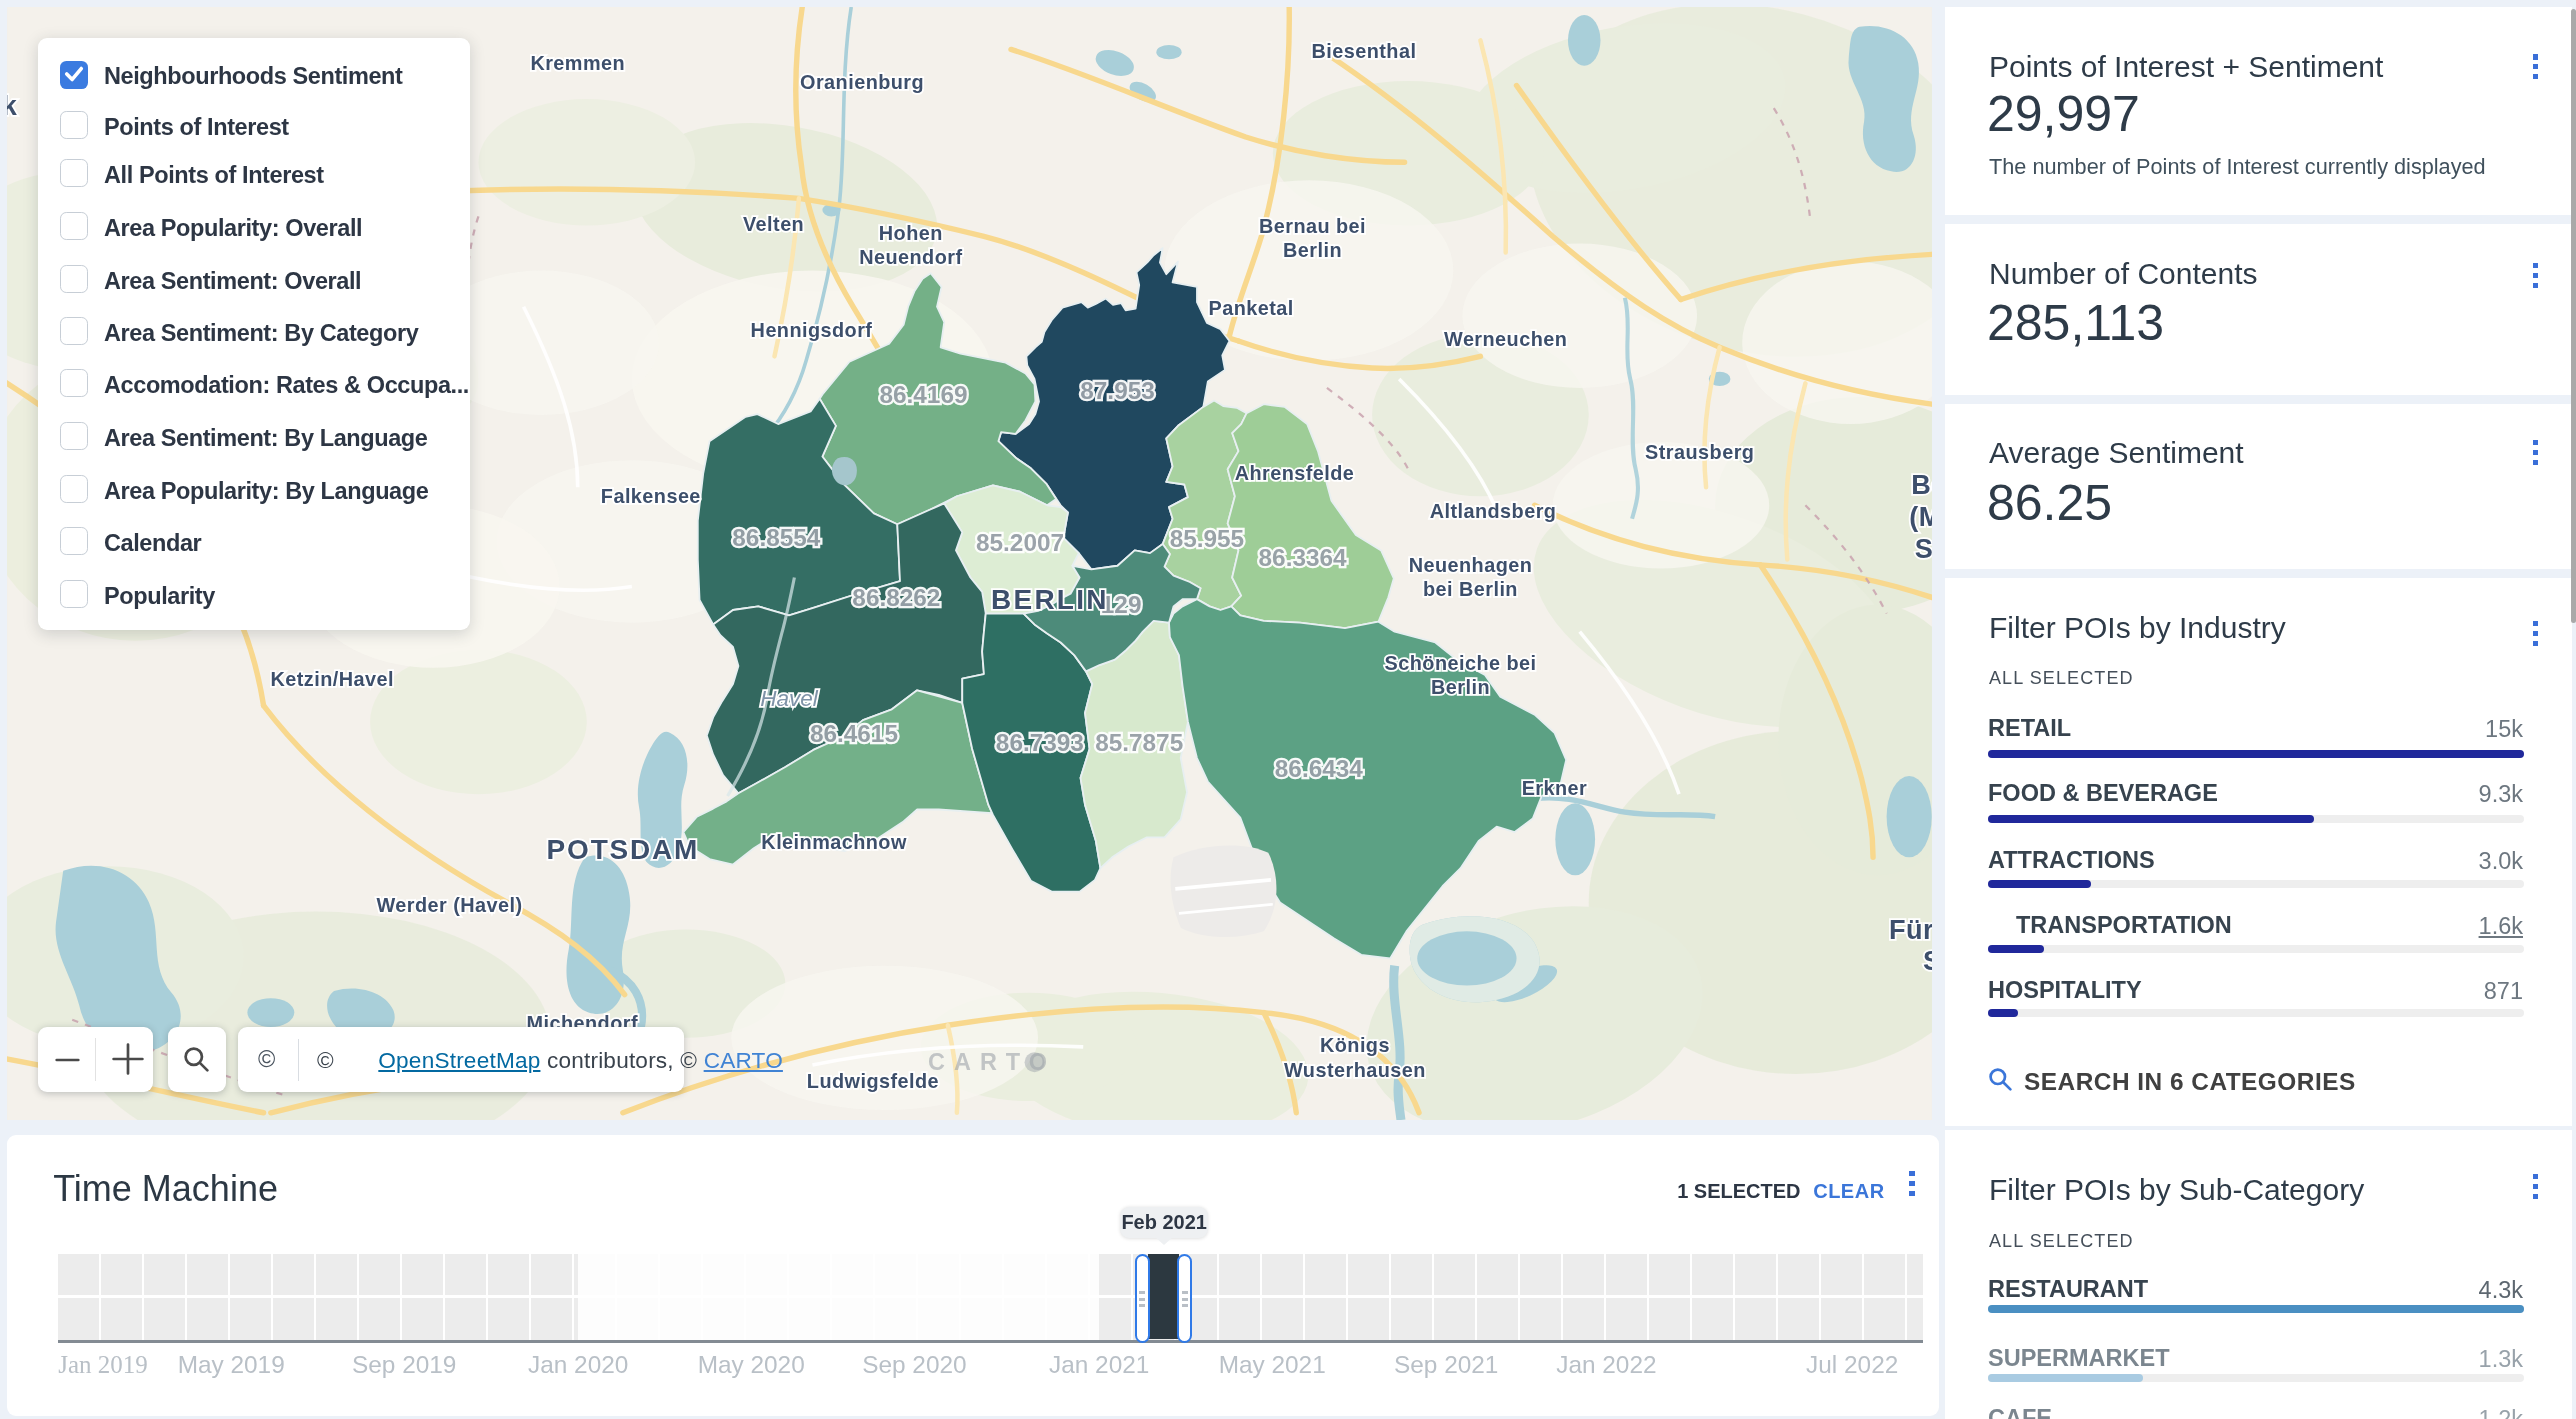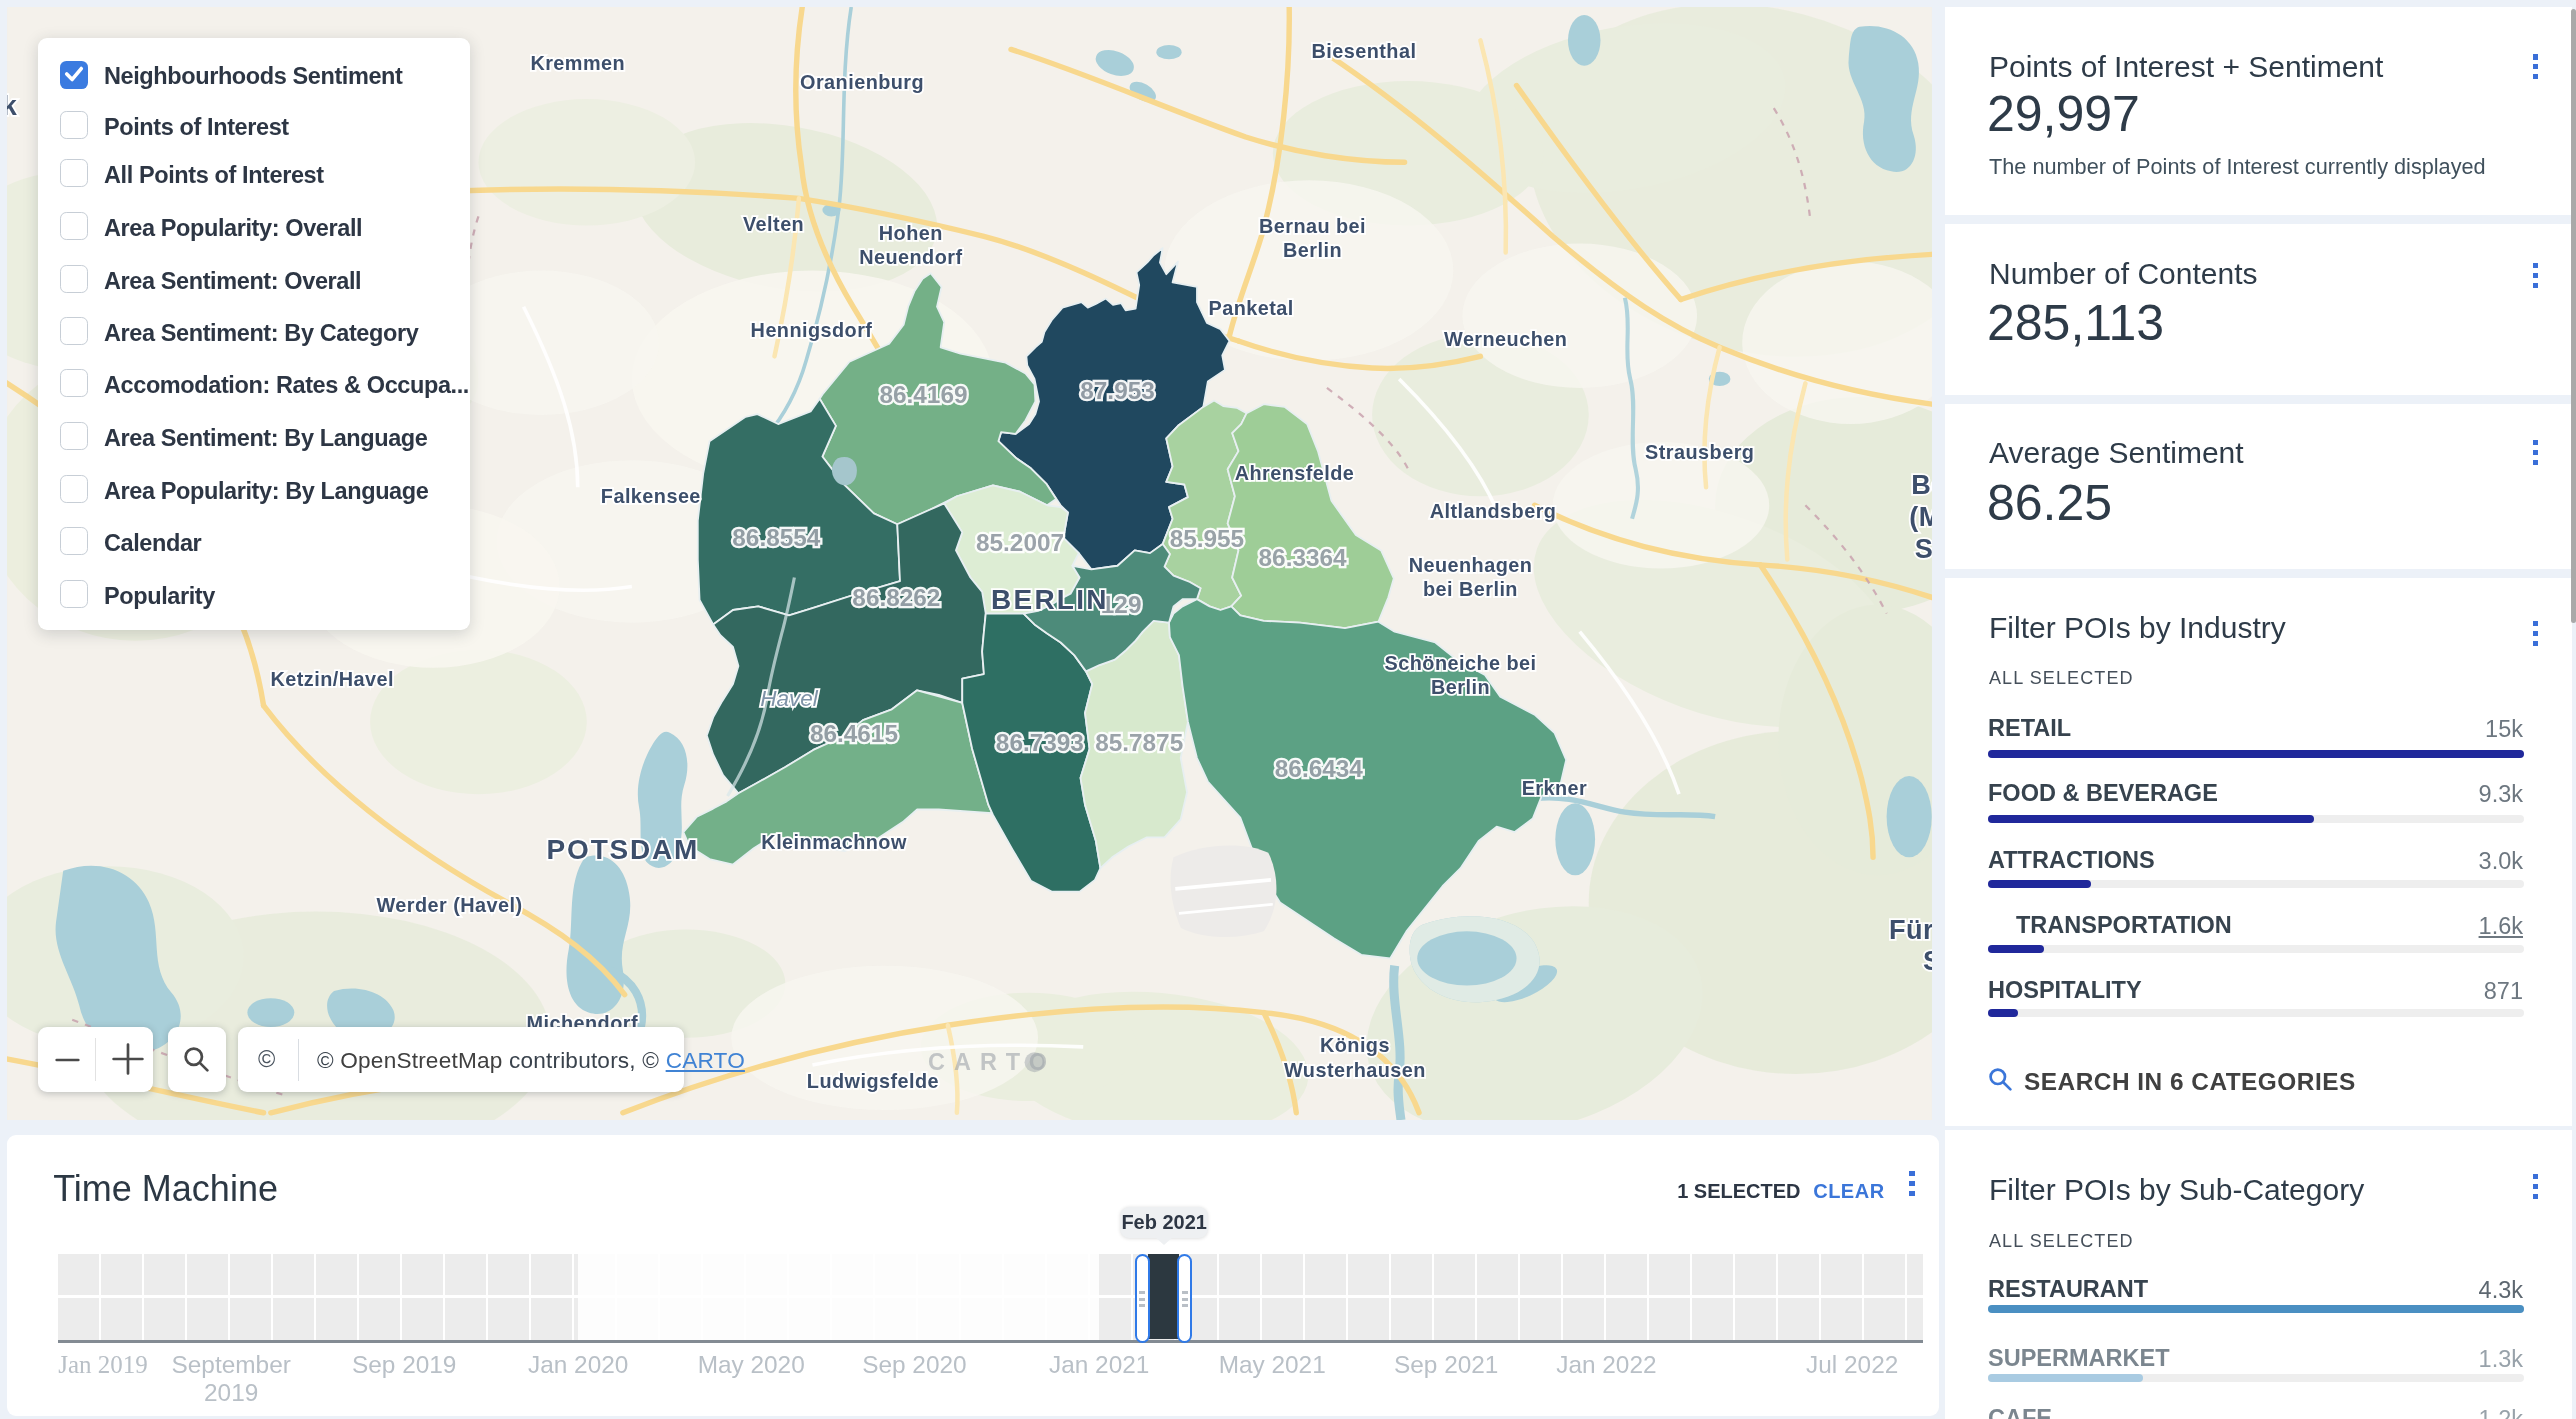--- a/index.html
+++ b/index.html
@@ -245,21 +245,21 @@
 </div>
 <div class="ctl" style="left:168px;top:1027px;width:58px;height:65px;">
   <svg style="position:absolute;left:14.4px;top:18px" width="29" height="29" viewBox="0 0 32 32">
       <circle cx="13" cy="13" r="9" fill="none" stroke="#4a4a4a" stroke-width="3"></circle>
       <path d="M20 20 L28 28" stroke="#4a4a4a" stroke-width="3" stroke-linecap="round"></path>
     </svg>
 </div>
 <div class="ctl" style="left:238px;top:1027px;width:446px;height:65px;font-size:22.6px;letter-spacing:0.2px;color:#39424c;">
   <span style="position:absolute;left:20px;top:19px;font-size:23.5px;color:#4b5560;">©</span>
   <div style="position:absolute;left:60px;top:11.7px;width:0.9px;height:42px;background:#d9dde2"></div>
-  <span style="position:absolute;left:79px;top:21px;white-space:nowrap;">© <span style="color:#404040;">OpenStreetMap</span> contributors, © <span style="color:#4083d4;text-decoration:underline;">CARTO</span></span>
+  <span style="position:absolute;left:79px;top:21px;white-space:nowrap;">© <span style="color:#0369a1;text-decoration:underline;margin-left:38px;">OpenStreetMap</span> contributors, © <span style="color:#4083d4;text-decoration:underline;">CARTO</span></span>
 </div>
 
 <div id="tm">
   <div style="position:absolute;left:46px;top:32.5px;font-size:36px;color:#2c3844;">Time Machine</div>
   <div style="position:absolute;left:1670px;top:45px;font-size:20px;font-weight:bold;color:#2d3644;">1 SELECTED</div>
   <div style="position:absolute;left:1806px;top:45px;font-size:20px;font-weight:bold;color:#3b76d9;letter-spacing:0.5px;">CLEAR</div>
   <div class="dots" style="left:1902px;top:36px;">
       <i></i>
       <i></i>
       <i></i>
@@ -273,21 +273,21 @@
 <div style="position:absolute;left:1132px;top:156px;width:5.4px;height:2.7px;background:#b9bfc6;"></div>
 <div style="position:absolute;left:1132px;top:163px;width:5.4px;height:2.7px;background:#b9bfc6;"></div>
 <div style="position:absolute;left:1132px;top:169px;width:5.4px;height:2.7px;background:#b9bfc6;"></div>
 <div style="position:absolute;left:1170px;top:119px;width:15.3px;height:89px;background:#fff;border:2.7px solid #307ae8;border-radius:8.1px;"></div>
 <div style="position:absolute;left:1175px;top:156px;width:5.4px;height:2.7px;background:#b9bfc6;"></div>
 <div style="position:absolute;left:1175px;top:163px;width:5.4px;height:2.7px;background:#b9bfc6;"></div>
 <div style="position:absolute;left:1175px;top:169px;width:5.4px;height:2.7px;background:#b9bfc6;"></div>
 <div style="position:absolute;left:1113px;top:72px;width:88px;height:31px;background:#eef0f2;border-radius:9px;box-shadow:0 0.9px 3.6px rgba(0,0,0,.12);text-align:center;font-size:20px;font-weight:bold;color:#2d3644;line-height:31px;white-space:nowrap;">Feb 2021</div>
 <div style="position:absolute;left:1148px;top:102px;width:0;height:0;border-left:9px solid transparent;border-right:9px solid transparent;border-top:8.1px solid #eef0f2;"></div>
 <div style="position:absolute;left:51px;top:216px;font-size:25px;color:#b9c0c7;font-family:Liberation Serif, serif;">Jan 2019</div>
-<div style="position:absolute;left:161px;top:216px;width:126px;text-align:center;font-size:24.4px;color:#b9c0c7;">September 2019</div>
+<div style="position:absolute;left:161px;top:216px;width:126px;text-align:center;font-size:24.4px;color:#b9c0c7;">May 2019</div>
 <div style="position:absolute;left:334px;top:216px;width:126px;text-align:center;font-size:24.4px;color:#b9c0c7;">Sep 2019</div>
 <div style="position:absolute;left:508px;top:216px;width:126px;text-align:center;font-size:24.4px;color:#b9c0c7;">Jan 2020</div>
 <div style="position:absolute;left:681px;top:216px;width:126px;text-align:center;font-size:24.4px;color:#b9c0c7;">May 2020</div>
 <div style="position:absolute;left:855px;top:216px;width:126px;text-align:left;font-size:24.4px;color:#b9c0c7;">Sep 2020</div>
 <div style="position:absolute;left:1029px;top:216px;width:126px;text-align:center;font-size:24.4px;color:#b9c0c7;">Jan 2021</div>
 <div style="position:absolute;left:1202px;top:216px;width:126px;text-align:center;font-size:24.4px;color:#b9c0c7;">May 2021</div>
 <div style="position:absolute;left:1376px;top:216px;width:126px;text-align:center;font-size:24.4px;color:#b9c0c7;">Sep 2021</div>
 <div style="position:absolute;left:1549px;top:216px;width:126px;font-size:24.4px;color:#b9c0c7;">Jan 2022</div>
 <div style="position:absolute;left:1782px;top:216px;width:126px;text-align:center;font-size:24.4px;color:#b9c0c7;">Jul 2022</div>
 </div>

